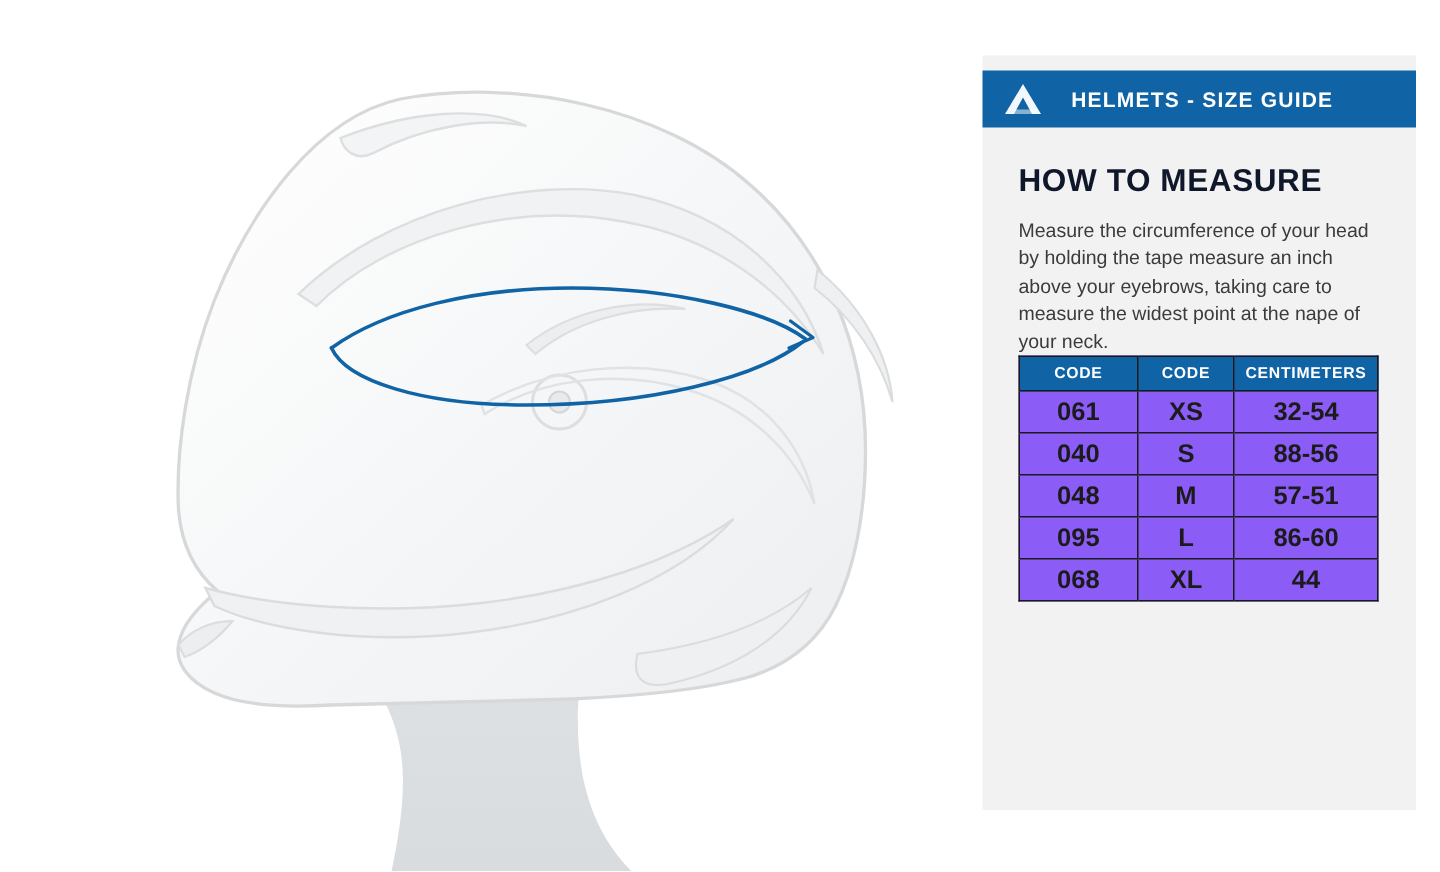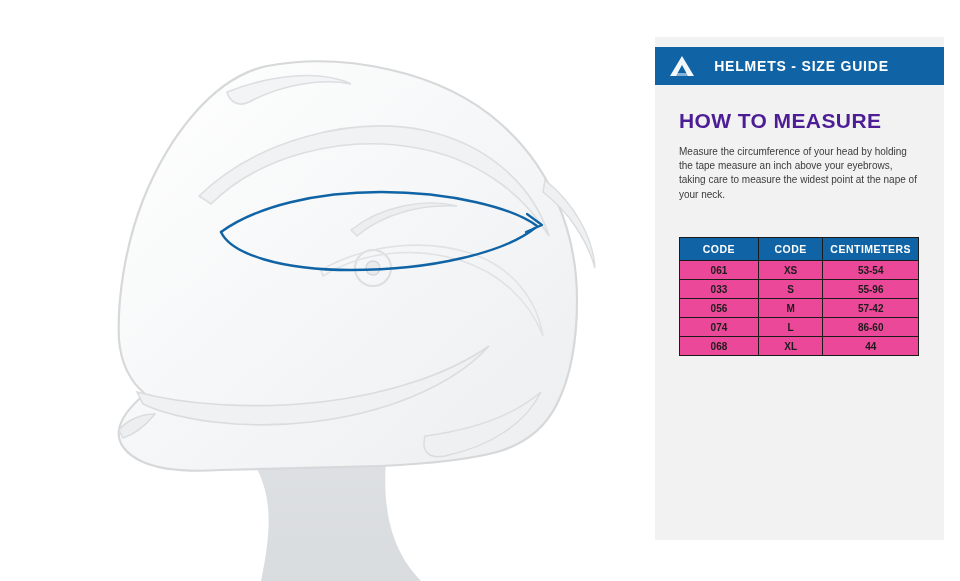--- a/index.html
+++ b/index.html
@@ -74,55 +74,55 @@
 
   .panel-body {
     position: absolute;
     left: 24px;
     top: 72px;
     width: 241px;
   }
   .howto-title {
     font-size: 21px;
     font-weight: bold;
-    color: #4c1d95;
+    color: #0f172a;
     letter-spacing: 0.4px;
     margin: 0 0 12px 0;
   }
   .howto-text {
-    font-size: 10px;
+    font-size: 13px;
     line-height: 1.42;
     color: #3b3b3b;
     margin: 0;
     width: 238px;
   }
 
   
   .size-table {
     position: absolute;
     left: 24px;
     top: 200px;
     width: 240px;
     border-collapse: collapse;
     border: 1.6px solid #1b1b1b;
-    background: #ec4899;
+    background: #8b5cf6;
   }
   .size-table th {
     background: #1064a5;
     color: #ffffff;
     font-size: 10.5px;
     font-weight: bold;
     letter-spacing: 0.5px;
     padding: 5px 0 5px 0;
     text-align: center;
     border-right: 1.4px solid #1b1b1b;
   }
   .size-table th:last-child { border-right: none; }
   .size-table td {
-    font-size: 10px;
+    font-size: 17px;
     font-weight: bold;
     color: #1b1b1b;
     text-align: center;
     padding: 3.5px 0;
     border-top: 1.2px solid #1b1b1b;
     border-right: 1.4px solid #1b1b1b;
   }
   .size-table td:last-child { border-right: none; }
   .size-table tr:first-child td { border-top: 1.6px solid #1b1b1b; }
 
@@ -226,34 +226,34 @@
         <tr>
           <th class="col-code">CODE</th>
           <th class="col-size">CODE</th>
           <th class="col-cm">CENTIMETERS</th>
         </tr>
       </thead>
       <tbody>
         <tr>
           <td>061</td>
           <td>XS</td>
-          <td>53-54</td>
-        </tr>
-        <tr>
-          <td>033</td>
+          <td>32-54</td>
+        </tr>
+        <tr>
+          <td>040</td>
           <td>S</td>
-          <td>55-96</td>
-        </tr>
-        <tr>
-          <td>056</td>
+          <td>88-56</td>
+        </tr>
+        <tr>
+          <td>048</td>
           <td>M</td>
-          <td>57-42</td>
-        </tr>
-        <tr>
-          <td>074</td>
+          <td>57-51</td>
+        </tr>
+        <tr>
+          <td>095</td>
           <td>L</td>
           <td>86-60</td>
         </tr>
         <tr>
           <td>068</td>
           <td>XL</td>
           <td>44</td>
         </tr>
       </tbody>
     </table>

